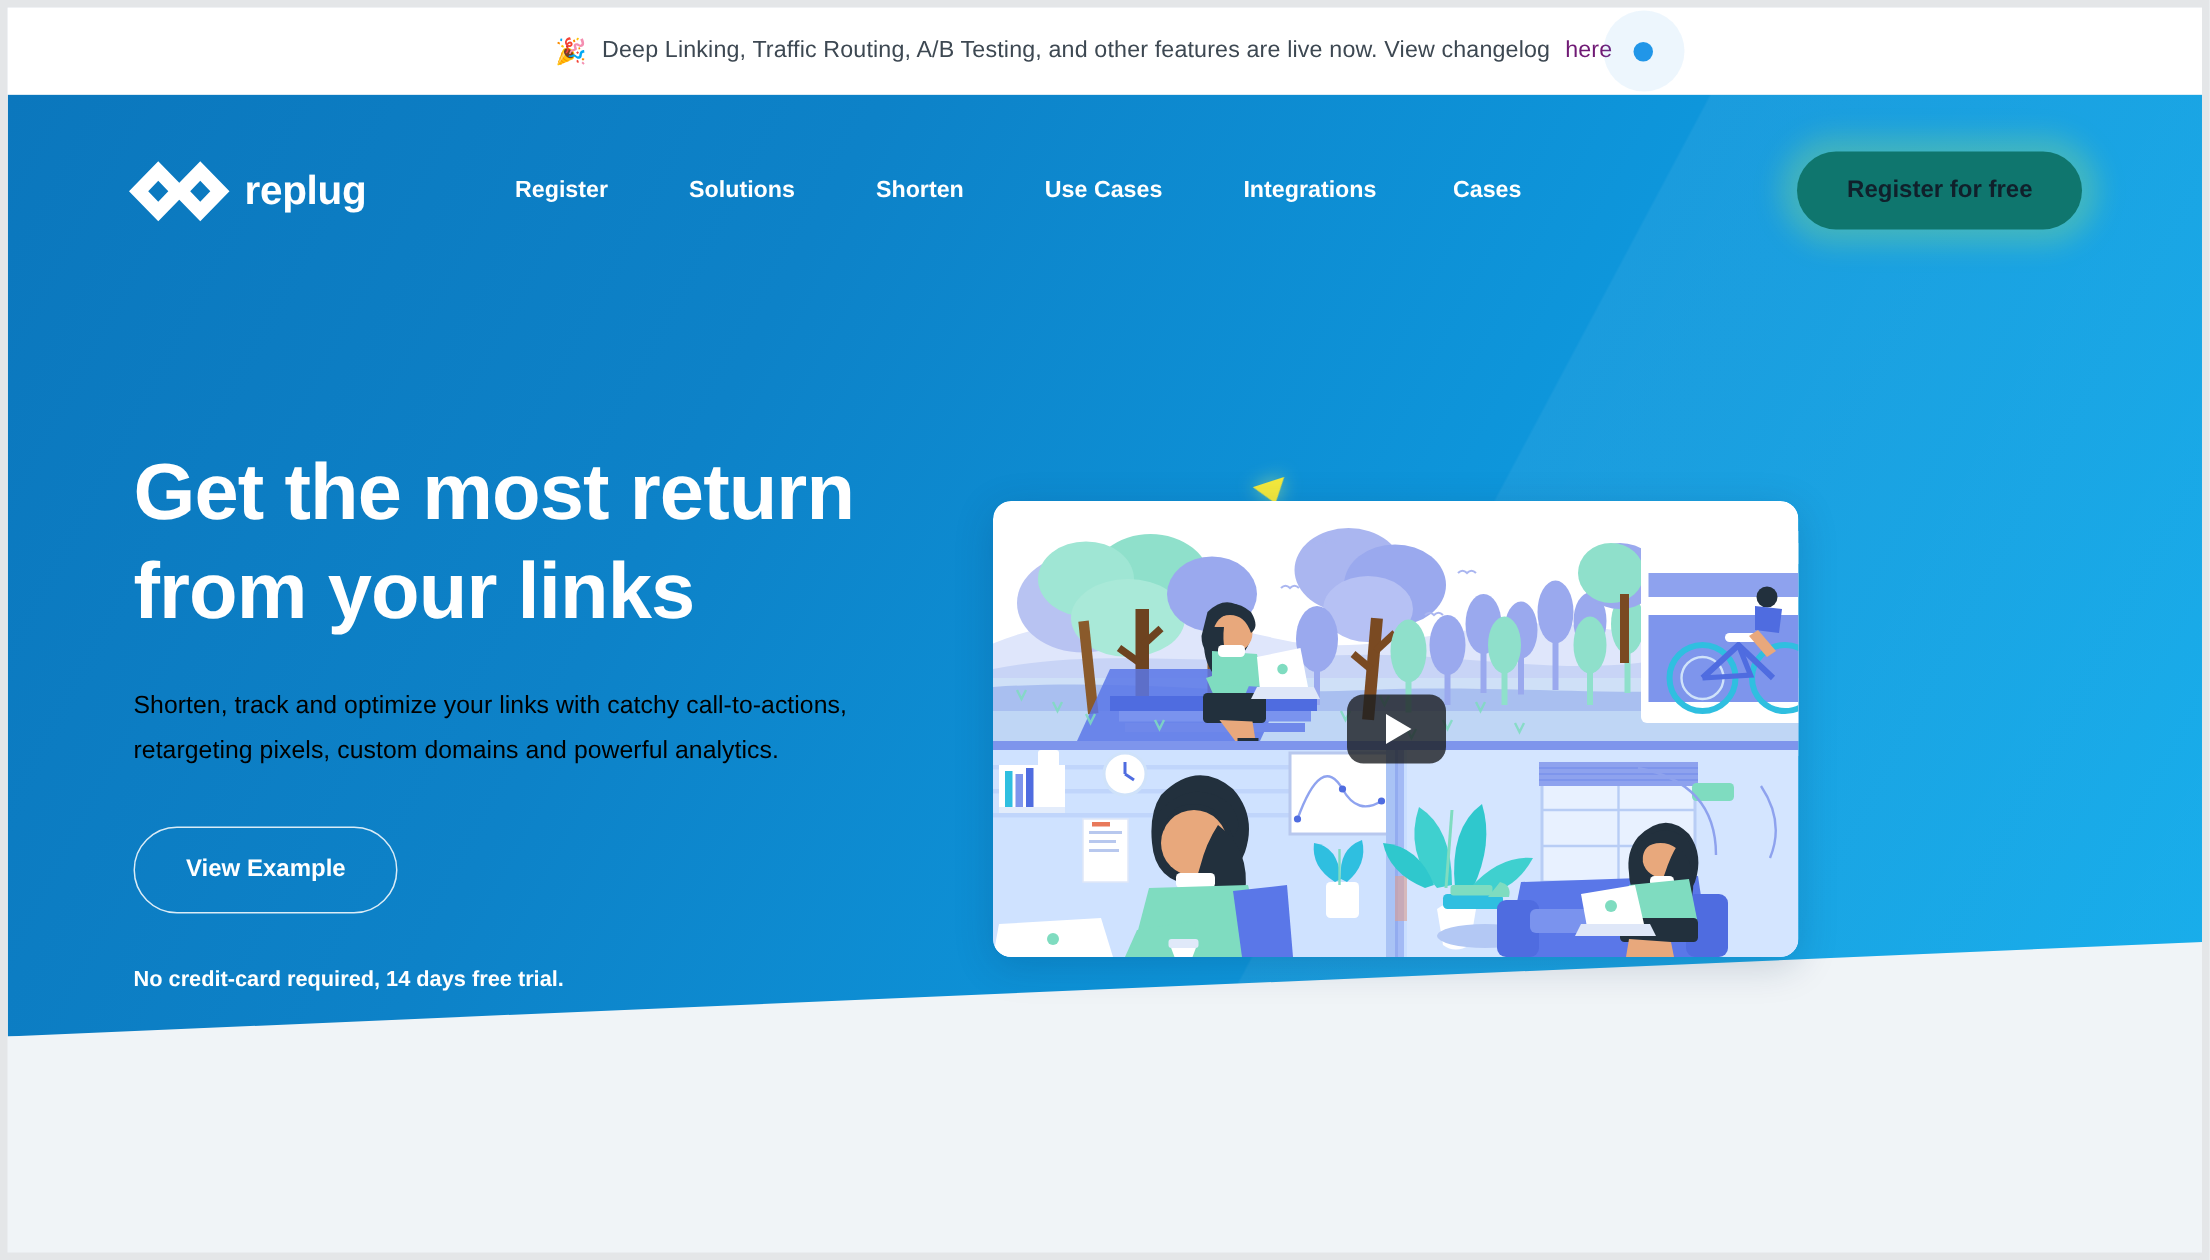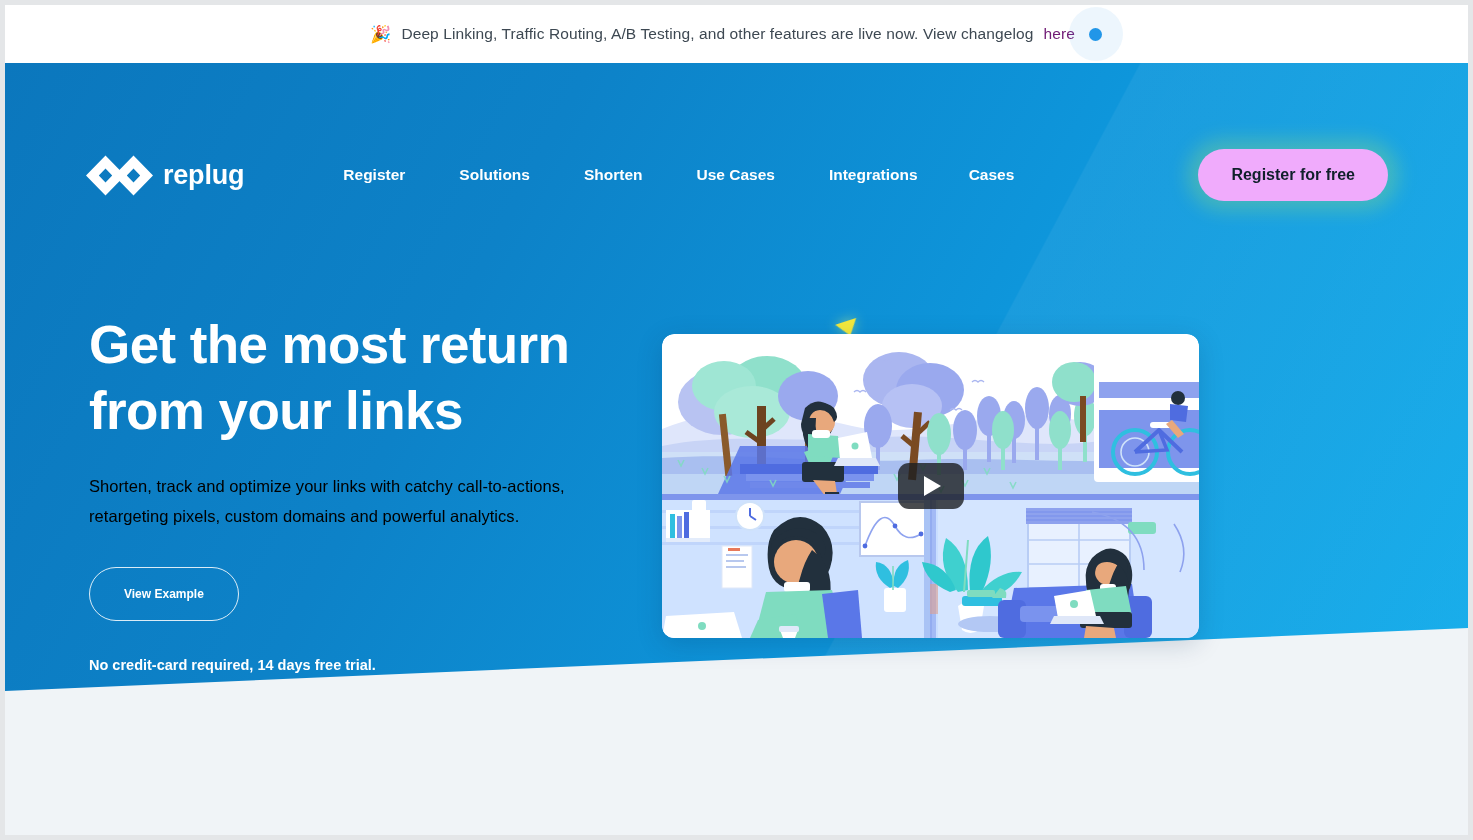--- a/index.html
+++ b/index.html
@@ -80,21 +80,20 @@
 
   
   .nav{
     position:absolute;
     left:0; top:0;
     width:100%;
     height:128px;
     display:flex;
     align-items:center;
     padding:0 80px 0 80px;
-    margin-top:48px;
   }
   .brand{
     display:flex;
     align-items:center;
     gap:9px;
     margin-right:72px;
     text-decoration:none;
   }
   .logo-mark{
     position:relative;
@@ -129,35 +128,35 @@
     position:absolute;
     left:50%; top:50%;
     transform:translate(-50%,-50%);
     width:212px; height:72px;
     border-radius:40px;
     background:rgba(210,255,70,.22);
     filter:blur(9px);
   }
   .btn-register{
     position:relative;
-    background:#f0abfc;
+    background:#0f766e;
     color:#10202b;
     font-size:16px;
     font-weight:700;
     border:none;
     border-radius:32px;
     padding:17px 33px;
     cursor:pointer;
     white-space:nowrap;
   }
 
   
   .hero-left{
     position:absolute;
-    left:84px; top:249px;
+    left:84px; top:233px;
     width:560px;
   }
   .hero-title{
     color:#ffffff;
     font-size:53px;
     line-height:66px;
     font-weight:700;
     letter-spacing:-.6px;
     white-space:pre-line;
   }
@@ -183,21 +182,21 @@
     font-weight:700;
     border:none;
     border-radius:32px;
     padding:19px 34px;
     cursor:pointer;
     white-space:nowrap;
   }
   .btn-outline{
     background:transparent;
     color:#ffffff;
-    font-size:12px;
+    font-size:16px;
     font-weight:700;
     border:1.6px solid rgba(255,255,255,.85);
     border-radius:32px;
     padding:19px 34px;
     cursor:pointer;
     white-space:nowrap;
   }
   .hero-note{
     margin-top:36px;
     color:#ffffff;

